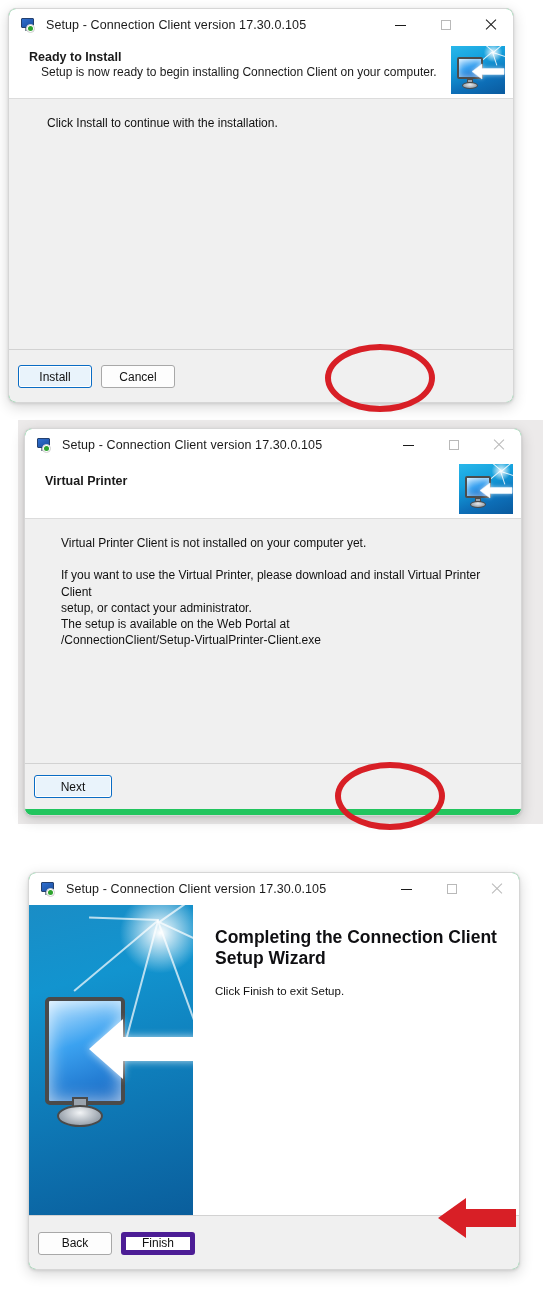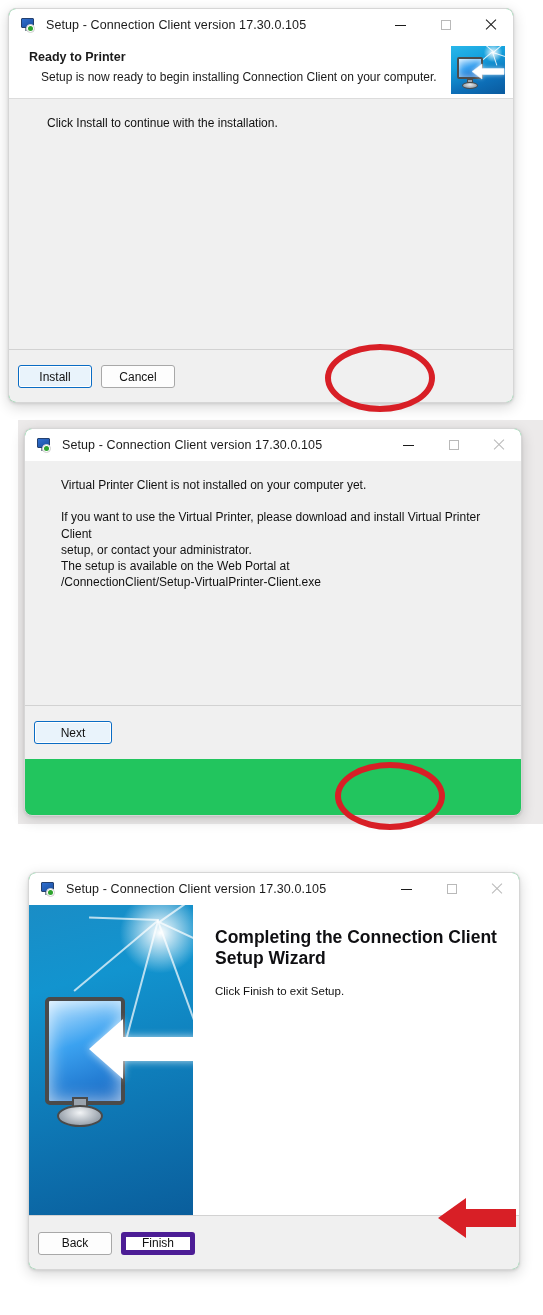--- a/index.html
+++ b/index.html
@@ -310,22 +310,22 @@
       <div class="cap dim">
           <span class="max-gl"></span>
         </div>
       <div class="cap">
           <span class="close-gl"></span>
         </div>
     </div>
   </div>
 
   <div class="pagehead" style="height:58px; padding:9px 0 0 20px;">
-    <div class="ph-title">Ready to Printer</div>
-    <div class="ph-sub" style="margin-top:6px; margin-left:12px;">Setup is now ready to begin installing Connection Client on your computer.</div>
+    <div class="ph-title">Ready to Install</div>
+    <div class="ph-sub" style="margin-top:1px; margin-left:12px;">Setup is now ready to begin installing Connection Client on your computer.</div>
     <div class="badge-img" style="right:8px; top:5px; width:54px; height:48px;">
       <div class="ray" style="left:42px; top:6px; width:16px; height:1.4px; transform:rotate(18deg);"></div>
       <div class="ray" style="left:42px; top:6px; width:14px; height:1.4px; transform:rotate(72deg);"></div>
       <div class="ray" style="left:42px; top:6px; width:18px; height:1.4px; transform:rotate(140deg);"></div>
       <div class="ray" style="left:42px; top:6px; width:13px; height:1.4px; transform:rotate(220deg);"></div>
       <div class="ray" style="left:42px; top:6px; width:15px; height:1.4px; transform:rotate(-40deg);"></div>
       <div class="scr" style="left:6px; top:11px; width:26px; height:22px;"></div>
       <div class="neck" style="left:16px; top:33px; width:6px; height:4px;"></div>
       <div class="base" style="left:11px; top:36px; width:16px; height:7px;"></div>
       <svg class="arrow" style="left:20px; top:17px;" width="34" height="17" viewBox="0 0 34 17">
@@ -363,31 +363,48 @@
         </div>
       <div class="cap dim">
           <span class="max-gl"></span>
         </div>
       <div class="cap dim">
           <span class="close-gl"></span>
         </div>
     </div>
   </div>
 
+  <div class="pagehead" style="height:58px; padding:13px 0 0 20px;">
+    <div class="ph-title">Virtual Printer</div>
+    <div class="ph-sub" style="margin-top:5px; margin-left:12px;"></div>
+    <div class="badge-img" style="right:8px; top:3px; width:54px; height:50px;">
+      <div class="ray" style="left:42px; top:7px; width:16px; height:1.4px; transform:rotate(18deg);"></div>
+      <div class="ray" style="left:42px; top:7px; width:14px; height:1.4px; transform:rotate(72deg);"></div>
+      <div class="ray" style="left:42px; top:7px; width:18px; height:1.4px; transform:rotate(140deg);"></div>
+      <div class="ray" style="left:42px; top:7px; width:13px; height:1.4px; transform:rotate(220deg);"></div>
+      <div class="ray" style="left:42px; top:7px; width:15px; height:1.4px; transform:rotate(-40deg);"></div>
+      <div class="scr" style="left:6px; top:12px; width:26px; height:22px;"></div>
+      <div class="neck" style="left:16px; top:34px; width:6px; height:4px;"></div>
+      <div class="base" style="left:11px; top:37px; width:16px; height:7px;"></div>
+      <svg class="arrow" style="left:20px; top:18px;" width="34" height="17" viewBox="0 0 34 17">
+        <path d="M1,8.5 L11,1 L11,5.5 L33,5.5 L33,11.5 L11,11.5 L11,16 Z" fill="#ffffff" stroke="#e4f2fb" stroke-width="0.6"></path>
+      </svg>
+    </div>
+  </div>
 
   <div class="wbody" style="height:244px; padding:16px 20px 0 36px;">
     <div class="body-text">Virtual Printer Client is not installed on your computer yet.
 
 If you want to use the Virtual Printer, please download and install Virtual Printer Client
 setup, or contact your administrator.
 The setup is available on the Web Portal at
 /ConnectionClient/Setup-VirtualPrinter-Client.exe</div>
   </div>
 
-  <div class="wfoot" style="height:54px; padding:0 107px 0 0;">
+  <div class="wfoot" style="height:46px; padding:0 107px 0 0;">
     <div class="btn focus" style="min-width:78px;">Next</div>
   </div>
 </div>
 
 <div class="ellipse" style="left:335px; top:762px; width:110px; height:68px;"></div>
 
 <div class="win" style="left:28px; top:872px; width:492px; height:398px;">
 
   <div class="titlebar">
     <div class="title-icon">

